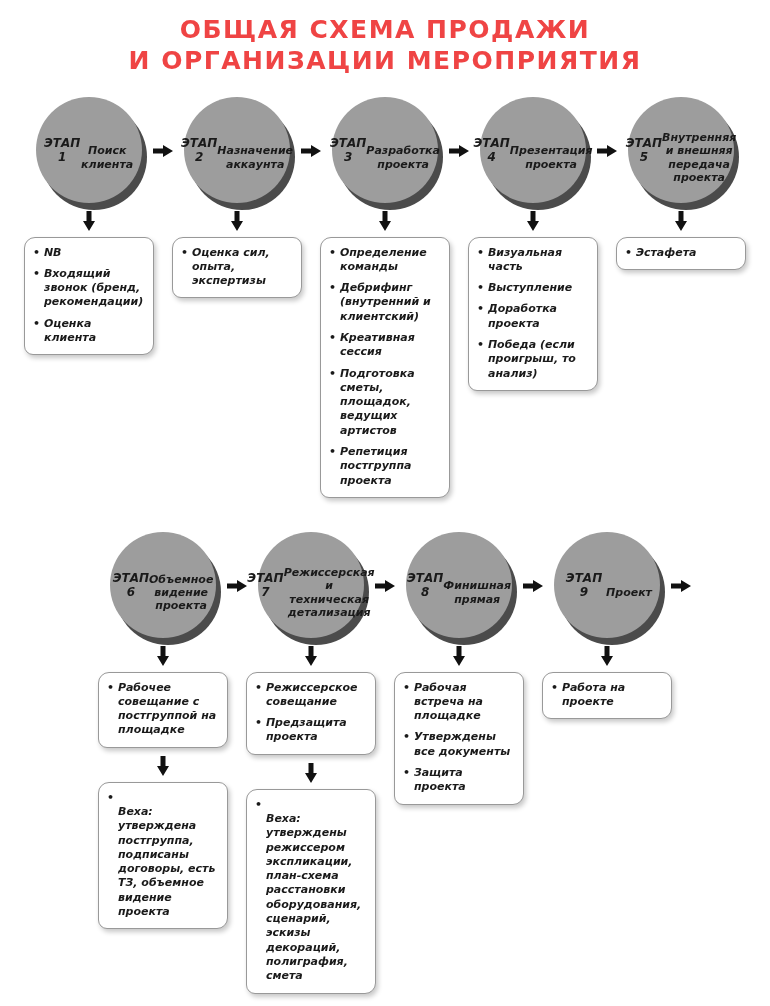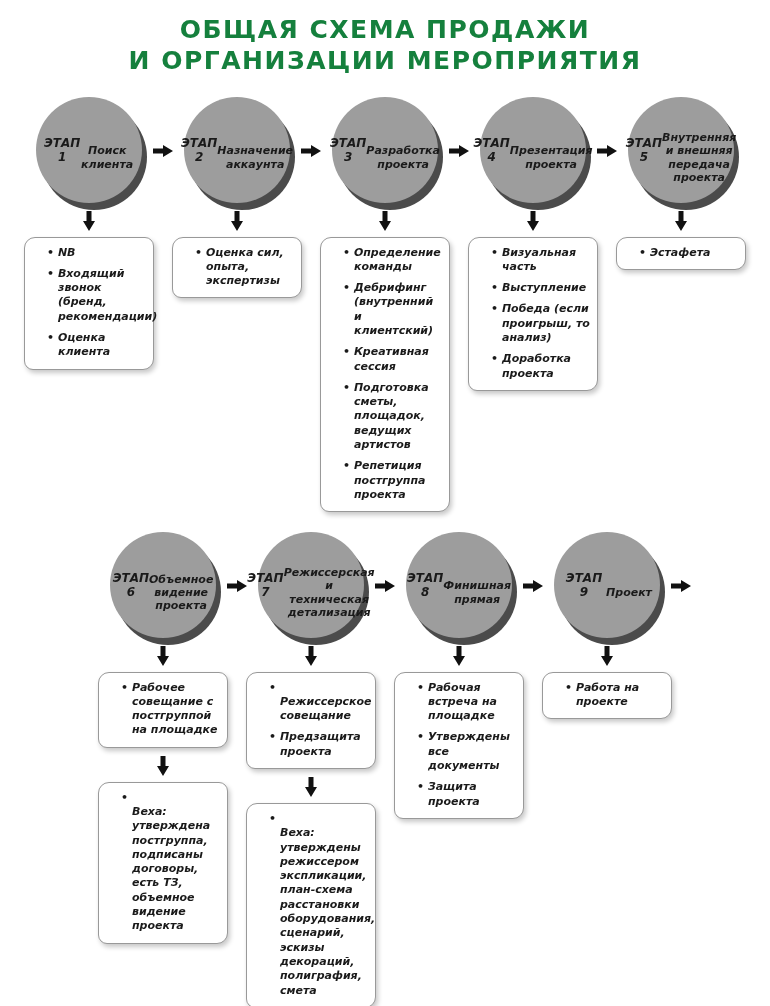--- a/index.html
+++ b/index.html
@@ -12,21 +12,21 @@
   }
   .canvas { width: 770px; height: 1006px; position: relative; }
 
   .title {
     text-align: center;
     font-weight: bold;
     font-size: 25px;
     line-height: 1.25;
     letter-spacing: 1.5px;
     margin: 14px 0 20px;
-    color: #15803d;
+    color: #ef4444;
   }
 
   .row {
     display: flex;
     justify-content: center;
     align-items: flex-start;
     gap: 8px;
   }
   .row.first { min-height: 435px; }
 
@@ -51,21 +51,21 @@
   .stage-name { font-weight: bold; font-style: italic; font-size: 11px; line-height: 1.2; margin-top: 16px; }
 
   .arrow-right { position: absolute; right: -14px; top: 47px; line-height: 0; color: var(--arrow, #111); }
   .arrow-down  { margin: 8px 0 6px; line-height: 0; color: var(--arrow, #111); }
 
   .box {
     width: 130px;
     background: #fff;
     border: 1.4px solid var(--box-border, #999);
     border-radius: 11px 9px 11px 9px;
-    padding: 8px 6px 9px 22px;
+    padding: 8px 6px 9px 8px;
     box-shadow: 2px 3px 5px rgba(0,0,0,0.22);
   }
   .box ul { margin: 0; padding: 0; list-style: none; }
   .box li {
     font-style: italic; font-weight: bold;
     font-size: 11px; line-height: 1.3;
     padding-left: 11px; text-indent: -11px;
     margin-bottom: 7px;
   }
   .box li:last-child { margin-bottom: 0; }
@@ -175,22 +175,22 @@
     </div>
     <span class="arrow-down">
       <svg width="14" height="20" viewBox="0 0 14 20">
               <path fill="currentColor" d="M4.5 0 H9.5 V10 H13 L7 20 L1 10 H4.5 Z"></path>
             </svg>
     </span>
     <div class="box">
       <ul>
               <li>Визуальная часть</li>
               <li>Выступление</li>
+              <li>Доработка проекта</li>
               <li>Победа (если проигрыш, то анализ)</li>
-              <li>Доработка проекта</li>
             </ul>
     </div>
 
   </div>
         <div class="stage-col">
     <div class="circle-wrap">
       <div class="circle">
         <div class="stage-id">ЭТАП 5</div>
         <div class="stage-name">Внутренняя и внешняя передача проекта</div>
       </div>

